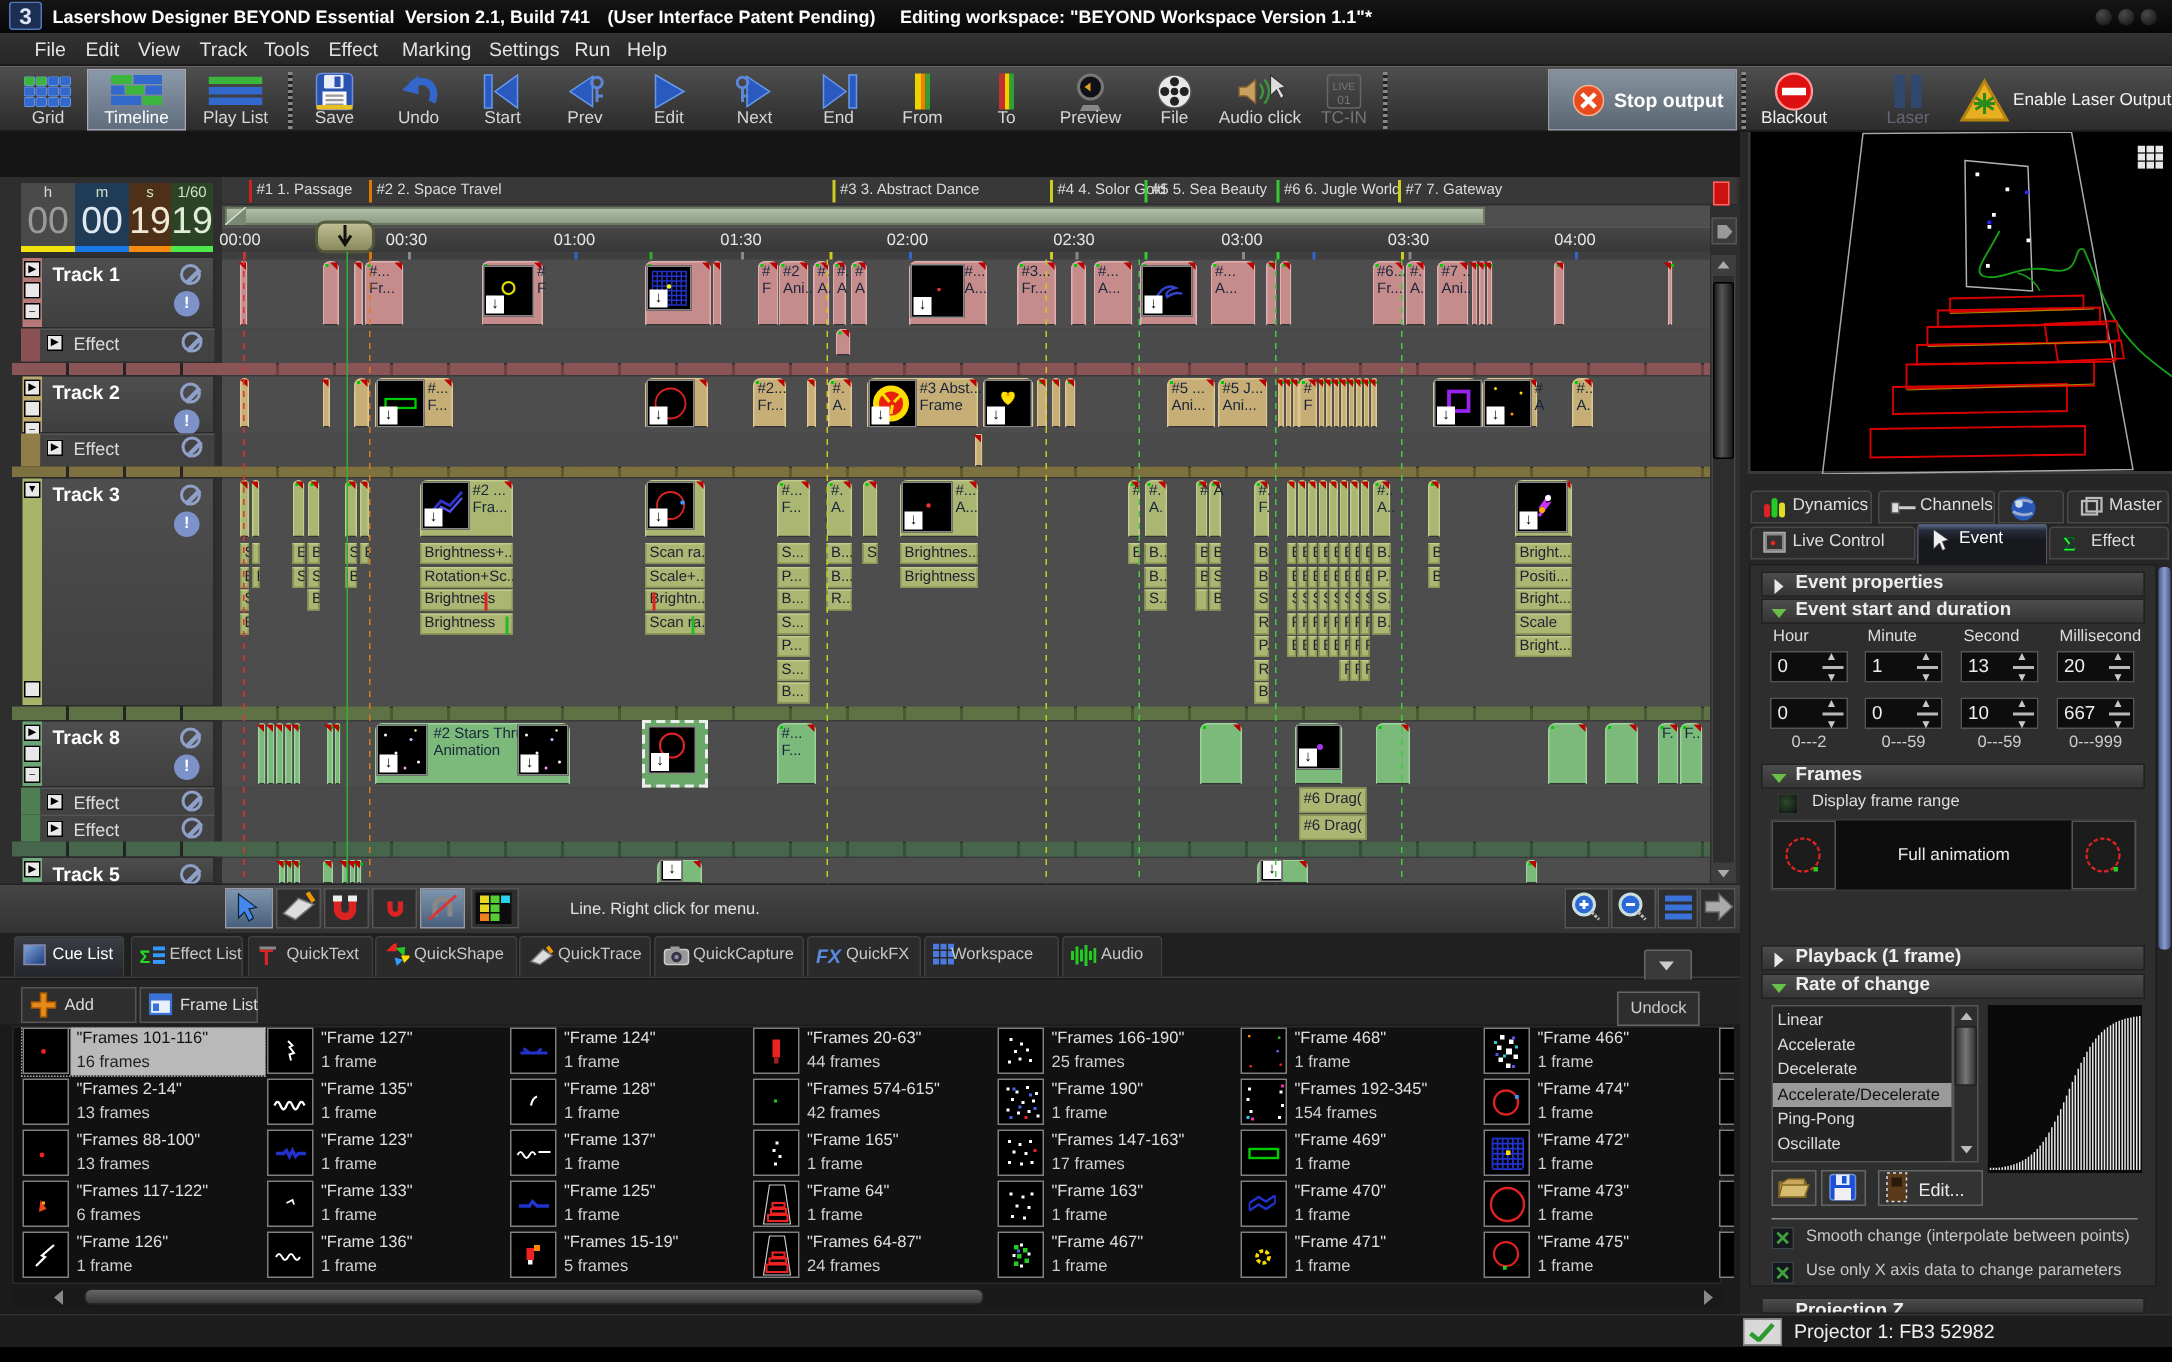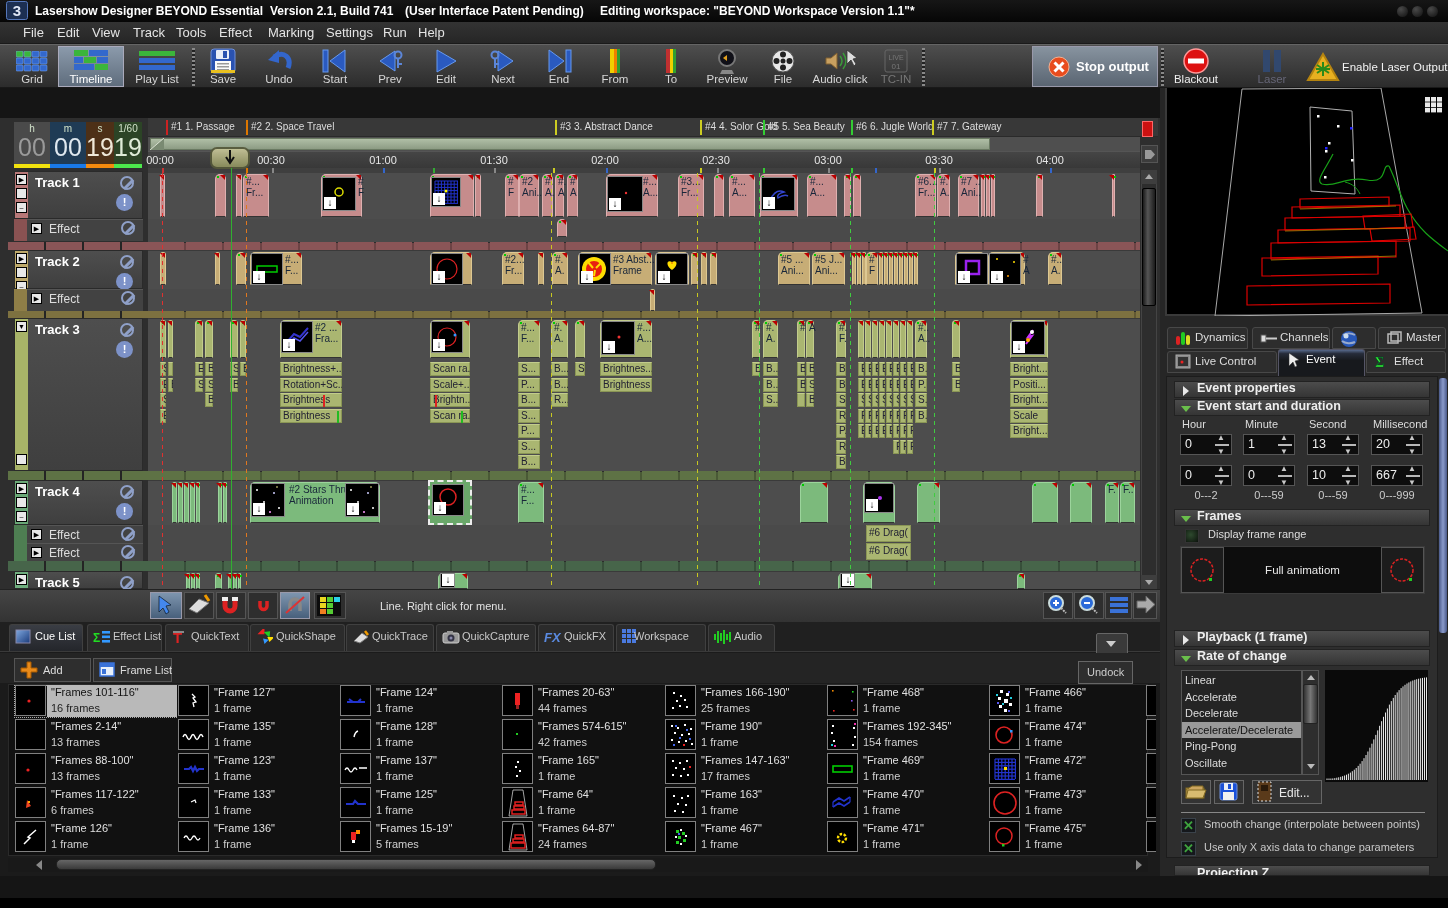--- a/index.html
+++ b/index.html
@@ -405,21 +405,21 @@
         <div class="trklbl">Track 3</div>
         <div class="noico" style="right:8px;top:4px;"></div>
         <div class="excico" style="right:9px;top:22px;">!</div>
       </div>
       <div class="abs" style="left:8px;top:353px;width:1132px;height:9px;background:repeating-linear-gradient(90deg,#5e7245 0 36px,rgba(0,0,0,0.22) 36px 38px);"></div>
       <div class="trkhdr abs" style="top:362px;height:45px;background:linear-gradient(#4e4e4e,#3f3f3f);border:1px solid #2a2a2a;">
         <div class="trkstripe" style="background:#69a876;"></div>
         <div class="trkbtn" style="top:2px;font-size:7px;">▶</div>
         <div class="trkbtn" style="top:16px;"></div>
         <div class="trkbtn" style="top:30px;">–</div>
-        <div class="trklbl">Track 4</div>
+        <div class="trklbl">Track 8</div>
         <div class="noico" style="right:8px;top:4px;"></div>
         <div class="excico" style="right:9px;top:22px;">!</div>
       </div>
       <div class="abs" style="left:14px;top:407px;width:13px;height:18px;background:#4e7e52;"></div>
       <div class="fxhdr abs" style="left:27px;top:407px;width:116px;height:18px;">
         <div class="trkbtn" style="left:4px;top:3px;font-size:7px;">▶</div>
         <div class="fxlbl">Effect</div>
         <div class="noico" style="right:8px;top:1px;"></div>
       </div>
       <div class="abs" style="left:14px;top:425px;width:13px;height:18px;background:#4e7e52;"></div>
@@ -2229,13 +2229,20 @@
       <div class="abs" style="left:119px;top:698px;font-size:12px;color:#e8e8e8;">Edit...</div>
       <div class="abs" style="left:21px;top:724px;width:244px;height:1px;background:#888;"></div>
       <div class="xchk" style="left:21px;top:730px;">✕</div>
       <div class="abs" style="left:44px;top:730px;font-size:11px;color:#c8c8c8;white-space:nowrap;">Smooth change (interpolate between points)</div>
       <div class="xchk" style="left:21px;top:753px;">✕</div>
       <div class="abs" style="left:44px;top:753px;font-size:11px;color:#c8c8c8;white-space:nowrap;">Use only X axis data to change parameters</div>
       <div class="sechdr" style="top:777px;height:11px;overflow:hidden;">
         <span style="top:0">Projection Z...</span>
       </div>
     </div>
+<div id="statusbar" class="abs">
+<div class="abs" style="left:1162px;top:2px;width:26px;height:18px;background:#d8d8d8;border:1px solid #888;">
+<svg width="24" height="16">
+          <path d="M4 9 L9 13 L10 13 L19 3" stroke="#2a9a2a" stroke-width="3" fill="none"></path>
+        </svg></div>
+<div class="abs" style="left:1196px;top:3px;font-size:13px;color:#f0f0f0;">Projector 1: FB3 52982</div>
+</div>
 <div class="abs" style="left:0;top:898px;width:1448px;height:10px;background:#000;"></div>
 </div>
 </body></html>

